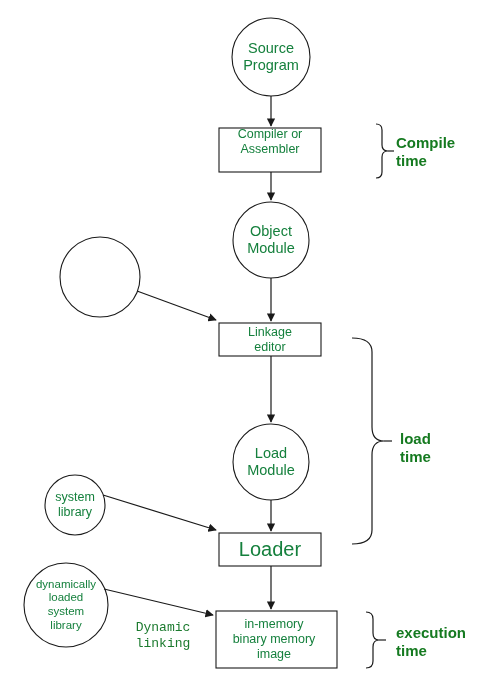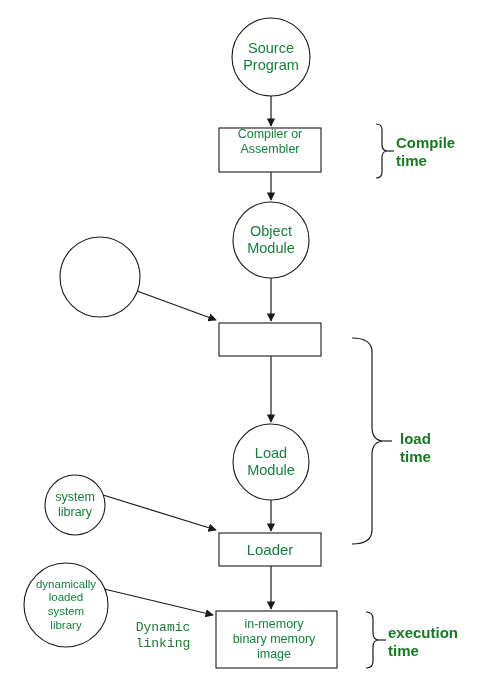--- a/index.html
+++ b/index.html
@@ -125,43 +125,45 @@
   <div class="node-label label-circle-big" style="left:232px; top:18px; width:78px; height:78px;">Source
 Program</div>
 
   <div class="node-label label-box" style="left:219px; top:128px; width:102px; height:28px;">Compiler or
 Assembler</div>
 
   <div class="node-label label-circle-big" style="left:233px; top:202px; width:76px; height:76px;">Object
 Module</div>
 
 
+  <div class="node-label label-box" style="left:219px; top:323px; width:102px; height:33px;">Linkage
+editor</div>
 
   <div class="node-label label-circle-big" style="left:233px; top:424px; width:76px; height:76px;">Load
 Module</div>
 
   <div class="node-label label-circle-small" style="left:45px; top:475px; width:60px; height:60px;">system
 library</div>
 
-  <div class="node-label label-box" style="left:219px; top:533px; width:102px; height:33px; font-size:15px;">Loader</div>
+  <div class="node-label label-box" style="left:219px; top:533px; width:102px; height:33px; font-size:20px;">Loader</div>
 
   <div class="node-label label-circle-tiny" style="left:24px; top:563px; width:84px; height:84px;">dynamically
 loaded
 system
 library</div>
 
   <div class="node-label label-box" style="left:216px; top:611px; width:116px; height:57px;">in-memory
 binary memory
 image</div>
 
   <div class="edge-label" style="left:118px; top:620px; width:90px;">Dynamic
 linking</div>
 
   <div class="phase-label" style="left:396px; top:134px; width:80px; text-align:left;">Compile
 time</div>
 
   <div class="phase-label" style="left:400px; top:430px; width:70px; text-align:left;">load
 time</div>
 
-  <div class="phase-label" style="left:388px; top:624px; width:86px; text-align:left;">execution
+  <div class="phase-label" style="left:396px; top:624px; width:86px; text-align:left;">execution
 time</div>
 
 </div>
 
 </body></html>

